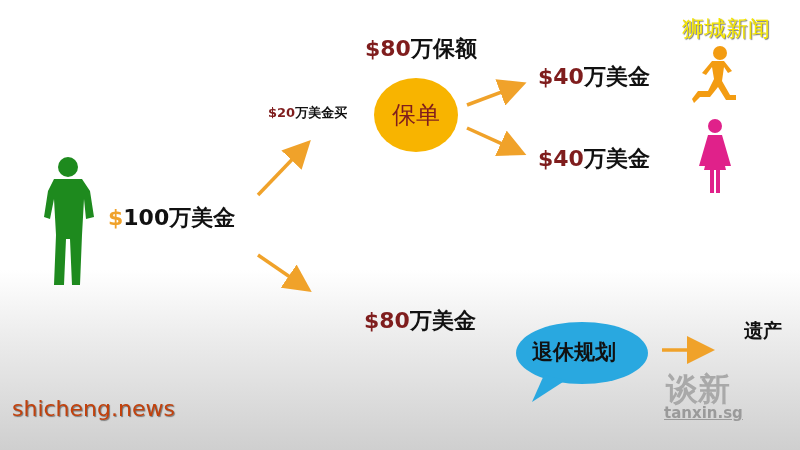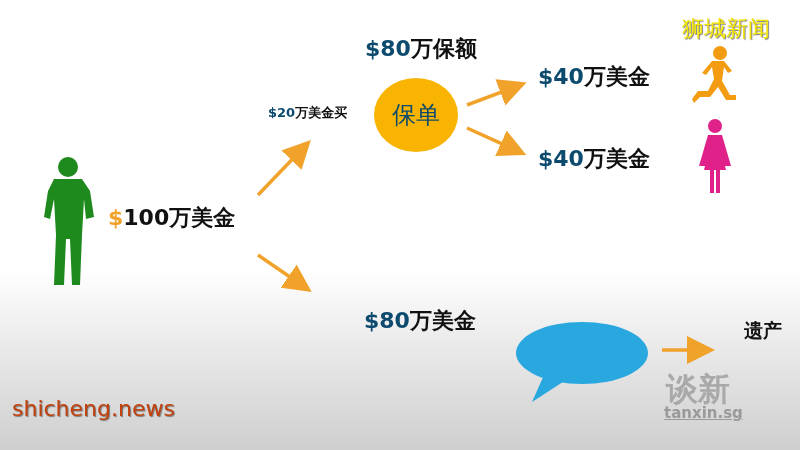--- a/index.html
+++ b/index.html
@@ -1,21 +1,21 @@
 <!DOCTYPE html>
 <html><head>
 <meta charset="utf-8">
 <style>
   html,body{margin:0;padding:0;}
   body{width:800px;height:450px;overflow:hidden;position:relative;
     font-family:"DejaVu Sans","Liberation Sans",sans-serif;
     background:linear-gradient(to bottom,#ffffff 0%,#ffffff 60%,#ececec 75%,#cfcfcf 100%);}
   .abs{position:absolute;}
   .txt{font-weight:bold;color:#111;white-space:nowrap;}
-  .red{color:#0c4a6e;}
+  .red{color:#7f1d1d;}
   .orange{color:#f0a22a;}
   svg{position:absolute;left:0;top:0;}
 </style>
 </head>
 <body>
 
 <svg width="800" height="450">
   <defs>
     <marker id="ah" markerWidth="8" markerHeight="8" refX="6" refY="4" orient="auto">
       <path d="M0,0 L8,4 L0,8 z" fill="#f0a22a"></path>
@@ -74,20 +74,21 @@
 
 <div class="abs txt" style="left:364px;top:306px;font-size:22px;">
   <span class="red">$80</span><span>万美金</span>
 </div>
 
 <div class="abs" style="left:514px;top:320px;width:140px;height:74px;">
   <svg width="140" height="90" viewBox="0 0 140 90" style="position:static">
     <ellipse cx="68" cy="33" rx="66" ry="31" fill="#29a8e0"></ellipse>
     <path d="M30,55 L18,82 L52,60 Z" fill="#29a8e0"></path>
   </svg>
+  <span class="abs txt" style="left:18px;top:18px;font-size:21px;color:#111;">退休规划</span>
 </div>
 
 <div class="abs txt" style="left:744px;top:318px;font-size:19px;">遗产</div>
 
 <div class="abs" style="left:666px;top:368px;font-size:32px;font-weight:bold;color:#a9a9a9;">谈新</div>
 <div class="abs" style="left:664px;top:404px;font-size:15px;font-weight:bold;color:#9a9a9a;text-decoration:underline;text-align:center;">tanxin.sg</div>
 
 <div class="abs" style="left:682px;top:14px;font-size:22px;color:#f5e600;text-shadow:1px 1px 1px #777;">狮城新闻</div>
 <div class="abs" style="left:12px;top:396px;font-size:22px;color:#c2410c;text-shadow:1px 1px 1px #777;">shicheng.news</div>
 

